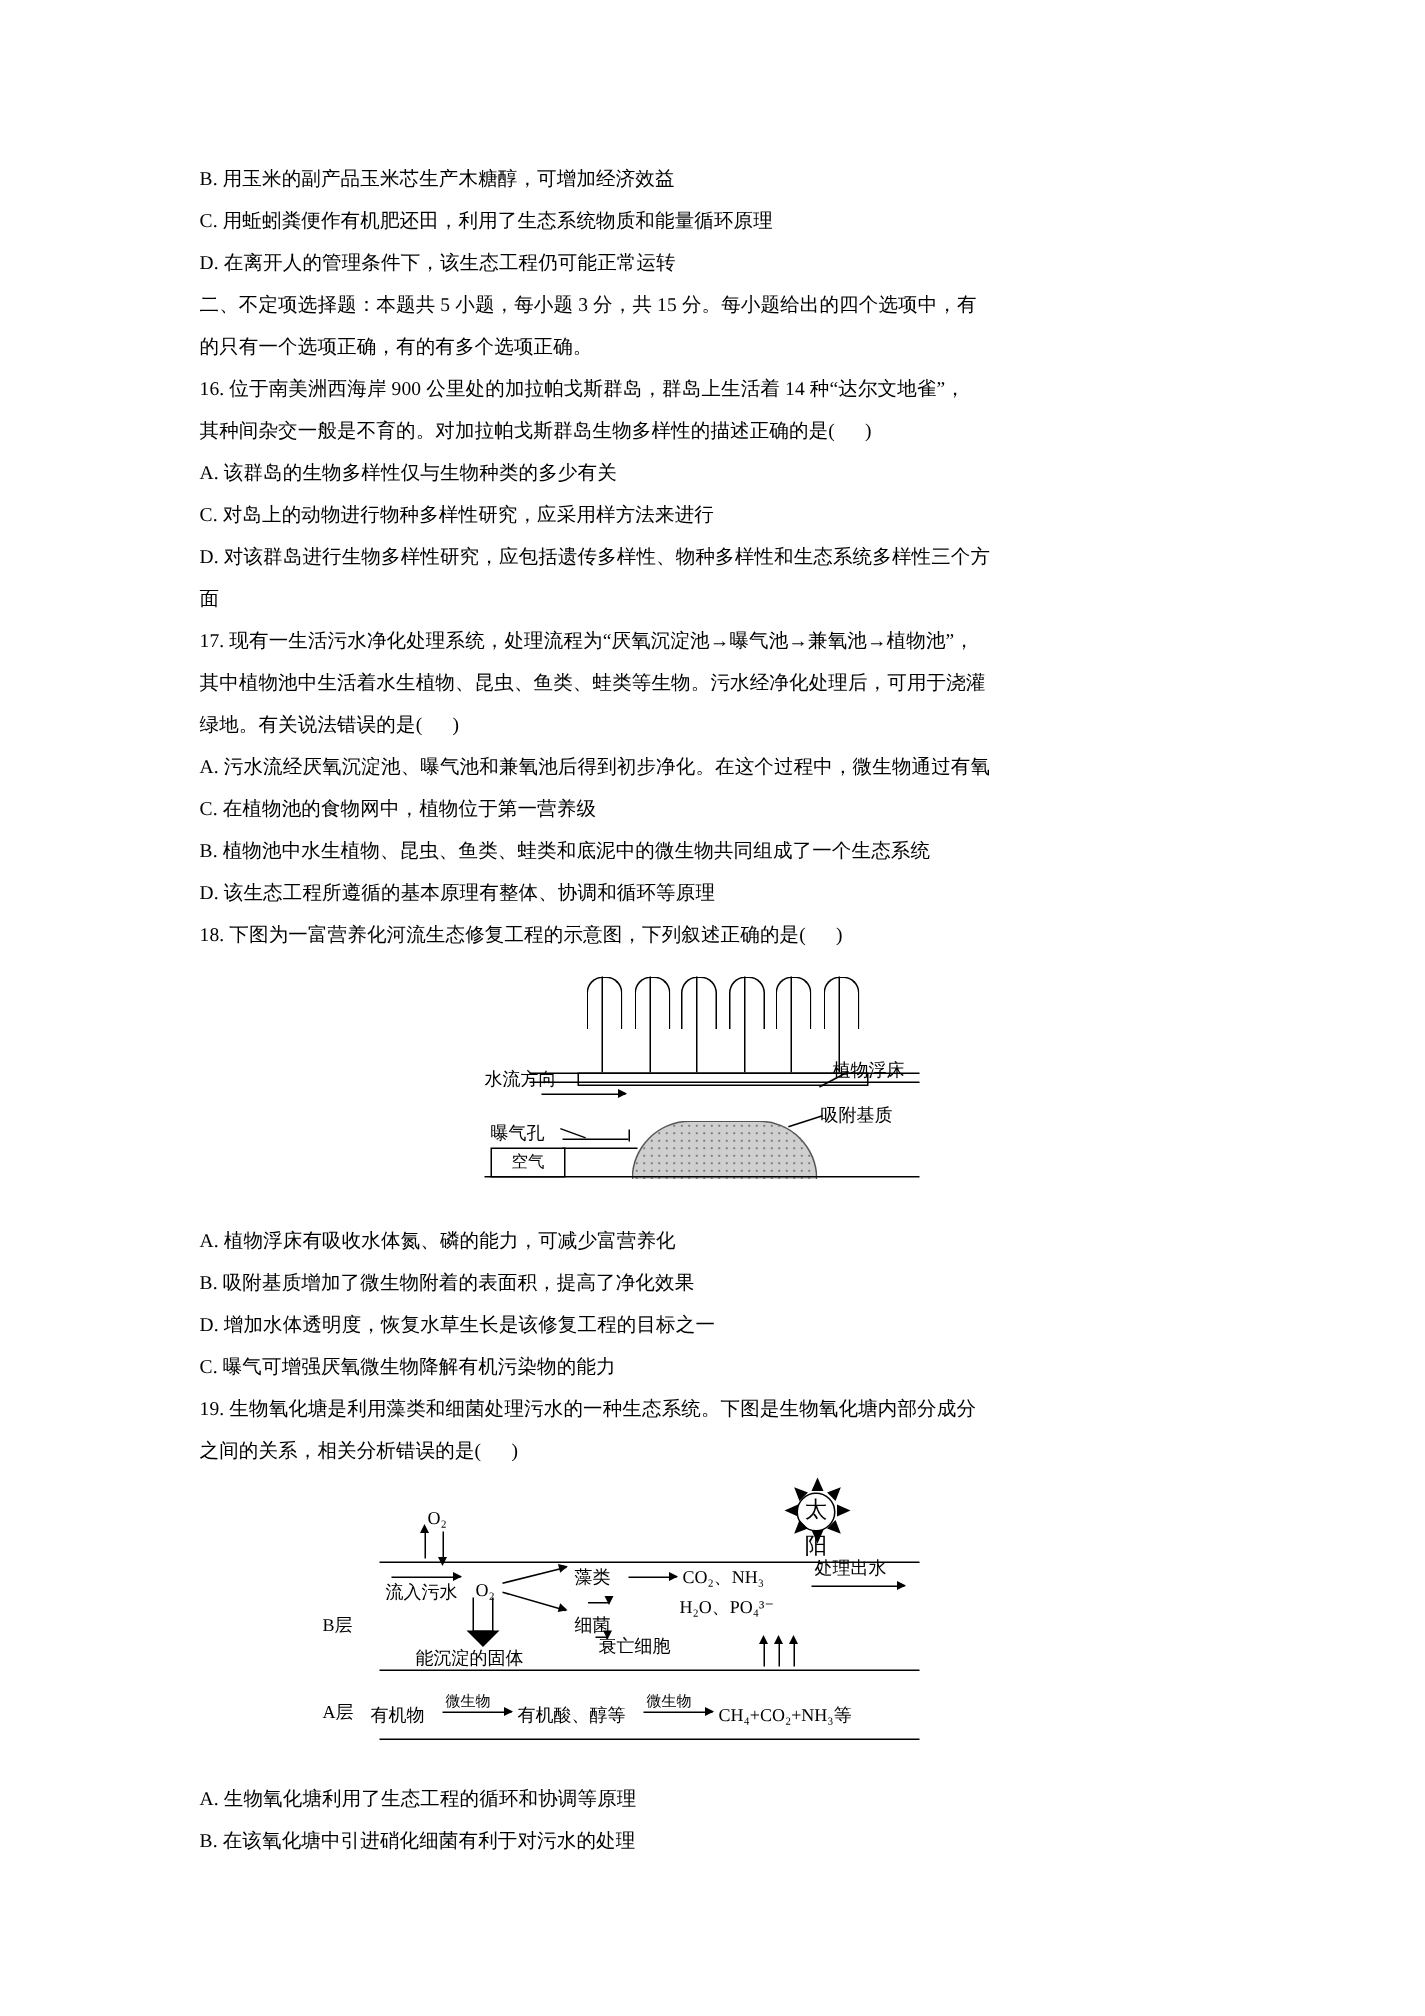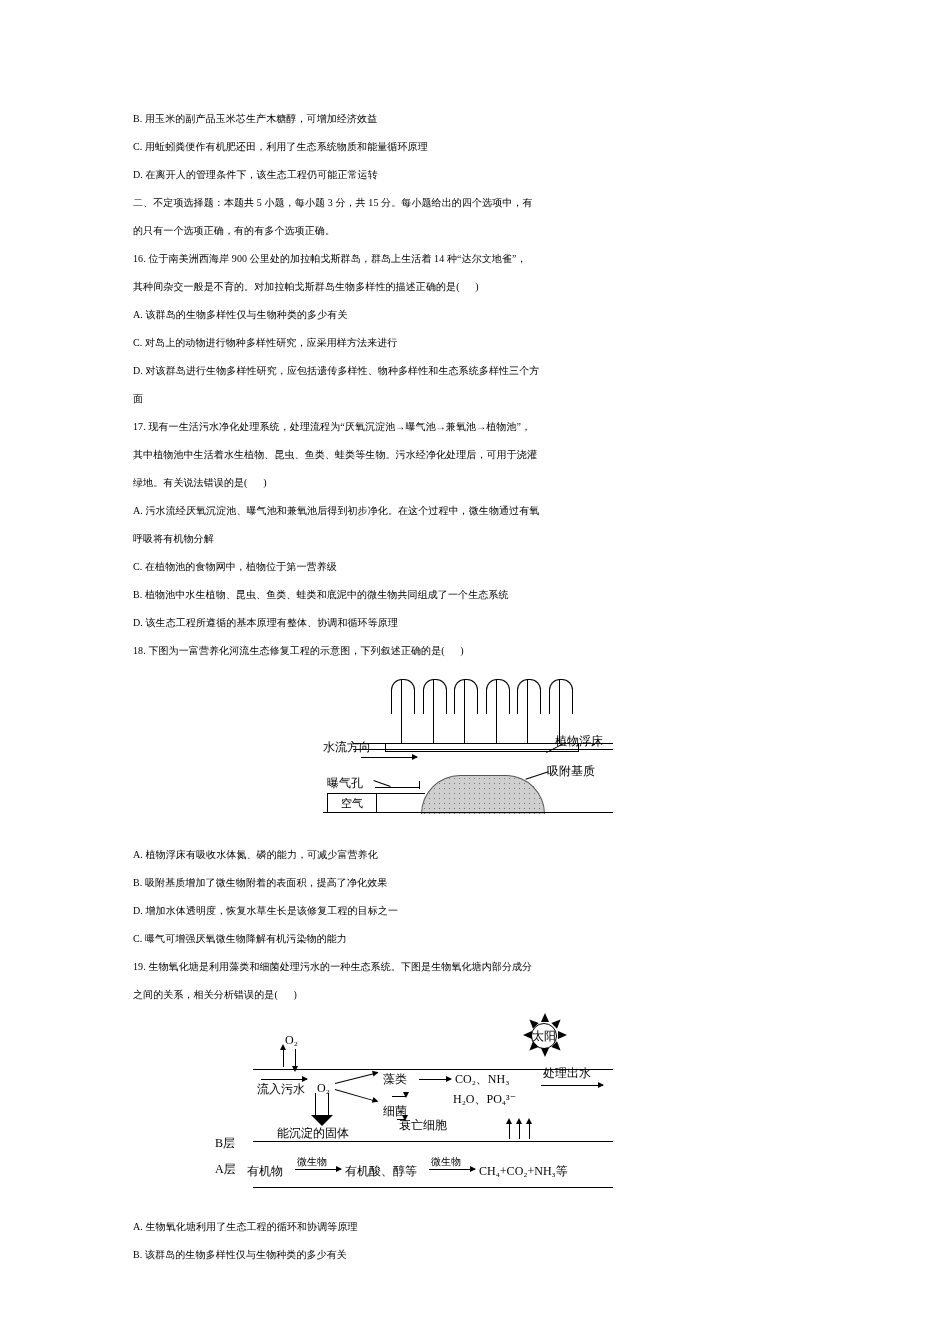--- a/index.html
+++ b/index.html
@@ -23,21 +23,21 @@
   }
   .content {
     position: absolute;
     left: 133px;
     top: 105px;
     width: 700px;
   }
   p.line {
     margin: 0;
     padding: 0;
-    font-size: 10px;
+    font-size: 13px;
     line-height: 28px;
     white-space: pre-wrap;
     letter-spacing: 0.1px;
   }
   .fig {
     width: 100%;
     display: flex;
     justify-content: center;
   }
   
@@ -262,23 +262,24 @@
     height: 40px;
     left: 300px;
     top: 0px;
   }
   .sun .core {
     position: absolute;
     left: 8px; top: 8px;
     width: 24px; height: 24px;
     border: 1px solid #000;
     border-radius: 50%;
-    font-size: 12px;
+    font-size: 15px;
     text-align: center;
     line-height: 24px;
+    font-family: Liberation Mono, monospace;
   }
   .sun .ray {
     position: absolute;
     left: 18px; top: -2px;
     width: 0; height: 0;
     border-left: 4px solid transparent;
     border-right: 4px solid transparent;
     border-bottom: 9px solid #000;
     transform-origin: 4px 22px;
   }
@@ -299,21 +300,20 @@
     <p class="line">其种间杂交一般是不育的。对加拉帕戈斯群岛生物多样性的描述正确的是(      )</p>
     <p class="line">A. 该群岛的生物多样性仅与生物种类的多少有关</p>
     <p class="line">C. 对岛上的动物进行物种多样性研究，应采用样方法来进行</p>
     <p class="line">D. 对该群岛进行生物多样性研究，应包括遗传多样性、物种多样性和生态系统多样性三个方</p>
     <p class="line">面</p>
 
     <p class="line">17. 现有一生活污水净化处理系统，处理流程为“厌氧沉淀池→曝气池→兼氧池→植物池”，</p>
     <p class="line">其中植物池中生活着水生植物、昆虫、鱼类、蛙类等生物。污水经净化处理后，可用于浇灌</p>
     <p class="line">绿地。有关说法错误的是(      )</p>
     <p class="line">A. 污水流经厌氧沉淀池、曝气池和兼氧池后得到初步净化。在这个过程中，微生物通过有氧</p>
-    <p class="line">呼吸将有机物分解</p>
     <p class="line">C. 在植物池的食物网中，植物位于第一营养级</p>
     <p class="line">B. 植物池中水生植物、昆虫、鱼类、蛙类和底泥中的微生物共同组成了一个生态系统</p>
     <p class="line">D. 该生态工程所遵循的基本原理有整体、协调和循环等原理</p>
 
     <p class="line">18. 下图为一富营养化河流生态修复工程的示意图，下列叙述正确的是(      )</p>
 
     <div class="fig">
       <div class="fig18">
         <div class="plantrow">
           <div class="plant">
@@ -379,21 +379,21 @@
         </div>
 
         <div class="lab" style="left:62px; top:18px;">O₂</div>
         <div class="arrow-up" style="left:60px; top:34px; height:18px;"></div>
         <div class="arrow-down" style="left:72px; top:34px; height:18px;"></div>
 
         <div class="hline" style="left:30px; top:54px; width:360px;"></div>
         <div class="hline" style="left:30px; top:126px; width:360px;"></div>
         <div class="hline" style="left:30px; top:172px; width:360px;"></div>
 
-        <div class="lab" style="left:-8px; top:88px;margin-top:32px;">B层</div>
+        <div class="lab" style="left:-8px; top:88px;">B层</div>
         <div class="lab" style="left:-8px; top:146px;">A层</div>
 
         <div class="lab" style="left:34px; top:66px;">流入污水</div>
         <div class="arrow-r" style="left:38px; top:64px; width:46px;"></div>
         <div class="lab" style="left:94px; top:66px;">O₂</div>
 
         <div class="lab" style="left:160px; top:56px;">藻类</div>
         <div class="lab" style="left:160px; top:88px;">细菌</div>
 
         <div class="arrow-r" style="left:112px; top:68px; width:44px; transform:rotate(-14deg); transform-origin:left center;"></div>
@@ -422,16 +422,16 @@
         <div class="arrow-r" style="left:72px; top:154px; width:46px;"></div>
         <div class="lab" style="left:122px; top:148px;">有机酸、醇等</div>
         <div class="lab" style="left:208px; top:140px; font-size:10px;">微生物</div>
         <div class="arrow-r" style="left:206px; top:154px; width:46px;"></div>
         <div class="lab" style="left:256px; top:148px;">CH₄+CO₂+NH₃等</div>
 
       </div>
     </div>
 
     <p class="line">A. 生物氧化塘利用了生态工程的循环和协调等原理</p>
-    <p class="line">B. 该群岛的生物多样性仅与生物种类的多少有关</p>
+    <p class="line">B. 在该氧化塘中引进硝化细菌有利于对污水的处理</p>
 
   </div>
 </div>
 
 </body></html>

